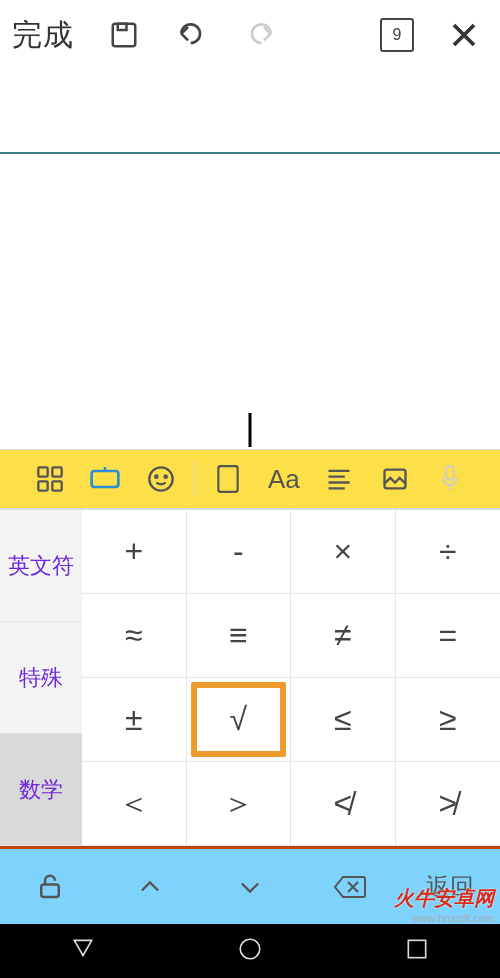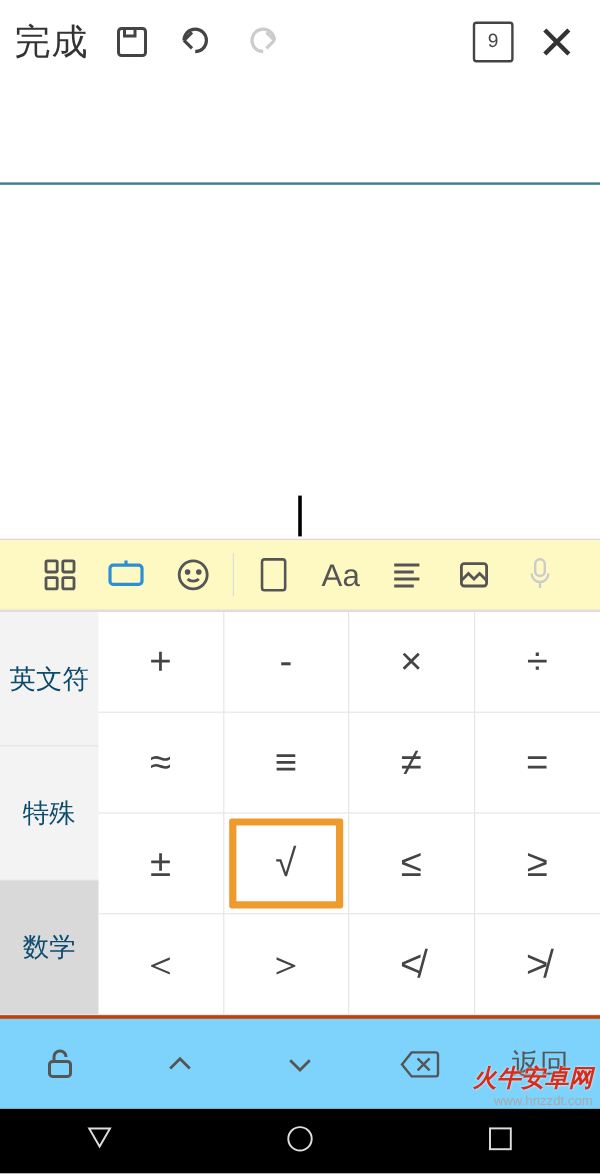--- a/index.html
+++ b/index.html
@@ -1,48 +1,48 @@
 <!DOCTYPE html>
 <html><head>
 <meta charset="utf-8">
 <style>
   * { margin: 0; padding: 0; box-sizing: border-box; }
   html, body { width: 500px; height: 978px; font-family: -apple-system, "Helvetica Neue", Arial, sans-serif; background: #fff; color: #444; }
   body { display: flex; flex-direction: column; position: relative; }
 
   
-  .topbar { height: 70px; display: flex; align-items: center; gap: 18px; padding: 0 18px 0 12px; }
+  .topbar { height: 70px; display: flex; align-items: center; gap: 32px; padding: 0 18px 0 12px; }
   .topbar .done { font-size: 30px; color: #333; letter-spacing: 1px; }
   .tb-icon { width: 36px; height: 36px; display: flex; align-items: center; justify-content: center; }
   .tb-icon svg { stroke: #444; fill: none; }
   .spacer { flex: 1; }
   .pagebox { width: 34px; height: 34px; border: 2px solid #444; border-radius: 3px; display: flex; align-items: center; justify-content: center; font-size: 16px; }
   .close-x svg { stroke: #333; stroke-width: 3; }
   .redo svg { stroke: #ccc; }
 
   
   .textzone { position: relative; flex: 0 0 84px; border-bottom: 2px solid #3c7c8e; }
 
   .editpane { flex: 1; position: relative; }
   .wordcount { position: absolute; left: 18px; bottom: 12px; background: #f1f1f1; color: #aaa; border-radius: 12px; padding: 3px 12px; font-size: 20px; }
   .caret { position: absolute; left: 50%; bottom: 2px; width: 3px; height: 34px; background: #000; transform: translateX(-50%); }
 
   
-  .fmtbar { height: 60px; border-top: 1px solid #d9d9d9; border-bottom: 1px solid #d9d9d9; display: flex; align-items: center; justify-content: space-around; padding: 0 22px; background: #fef9c3; }
+  .fmtbar { height: 60px; border-top: 1px solid #d9d9d9; border-bottom: 1px solid #d9d9d9; display: flex; align-items: center; justify-content: space-around; padding: 0 22px; background: #fde047; }
   .fmtbar .fmt { width: 44px; height: 44px; display: flex; align-items: center; justify-content: center; }
   .fmtbar svg { stroke: #555; fill: none; }
   .fmt.active svg { stroke: #2a8fd4; }
   .fmt.Aa { font-size: 26px; color: #555; }
   .vdiv { width: 1px; height: 36px; background: #ddd; }
   .mic svg { stroke: #ccc; }
 
   
   .kbd { display: flex; border-top: 1px solid #ddd; }
   .cats { width: 82px; display: flex; flex-direction: column; background: #f3f3f3; }
-  .cat { flex: 1; display: flex; align-items: center; justify-content: center; font-size: 22px; color: #0c4a6e; border-bottom: 1px solid #e4e4e4; }
+  .cat { flex: 1; display: flex; align-items: center; justify-content: center; font-size: 22px; color: #6d28d9; border-bottom: 1px solid #e4e4e4; }
   .cat.active { background: #d9d9d9; }
   .grid { flex: 1; display: grid; grid-template-columns: repeat(4, 1fr); grid-template-rows: repeat(4, 84px); }
   .cell { border-right: 1px solid #e6e6e6; border-bottom: 1px solid #e6e6e6; display: flex; align-items: center; justify-content: center; font-size: 32px; color: #444; }
   .cell:nth-child(4n) { border-right: none; }
   .cell.hl { position: relative; }
   .cell.hl::after { content: ""; position: absolute; inset: 4px; border: 6px solid #ef9a2c; border-radius: 2px; pointer-events: none; }
 
   
   .kctrl { height: 78px; background: #7dd3fc; border-top: 3px solid #c2410c; display: flex; align-items: center; justify-content: space-around; }
   .kctrl div { flex: 1; display: flex; align-items: center; justify-content: center; font-size: 26px; color: #555; }

